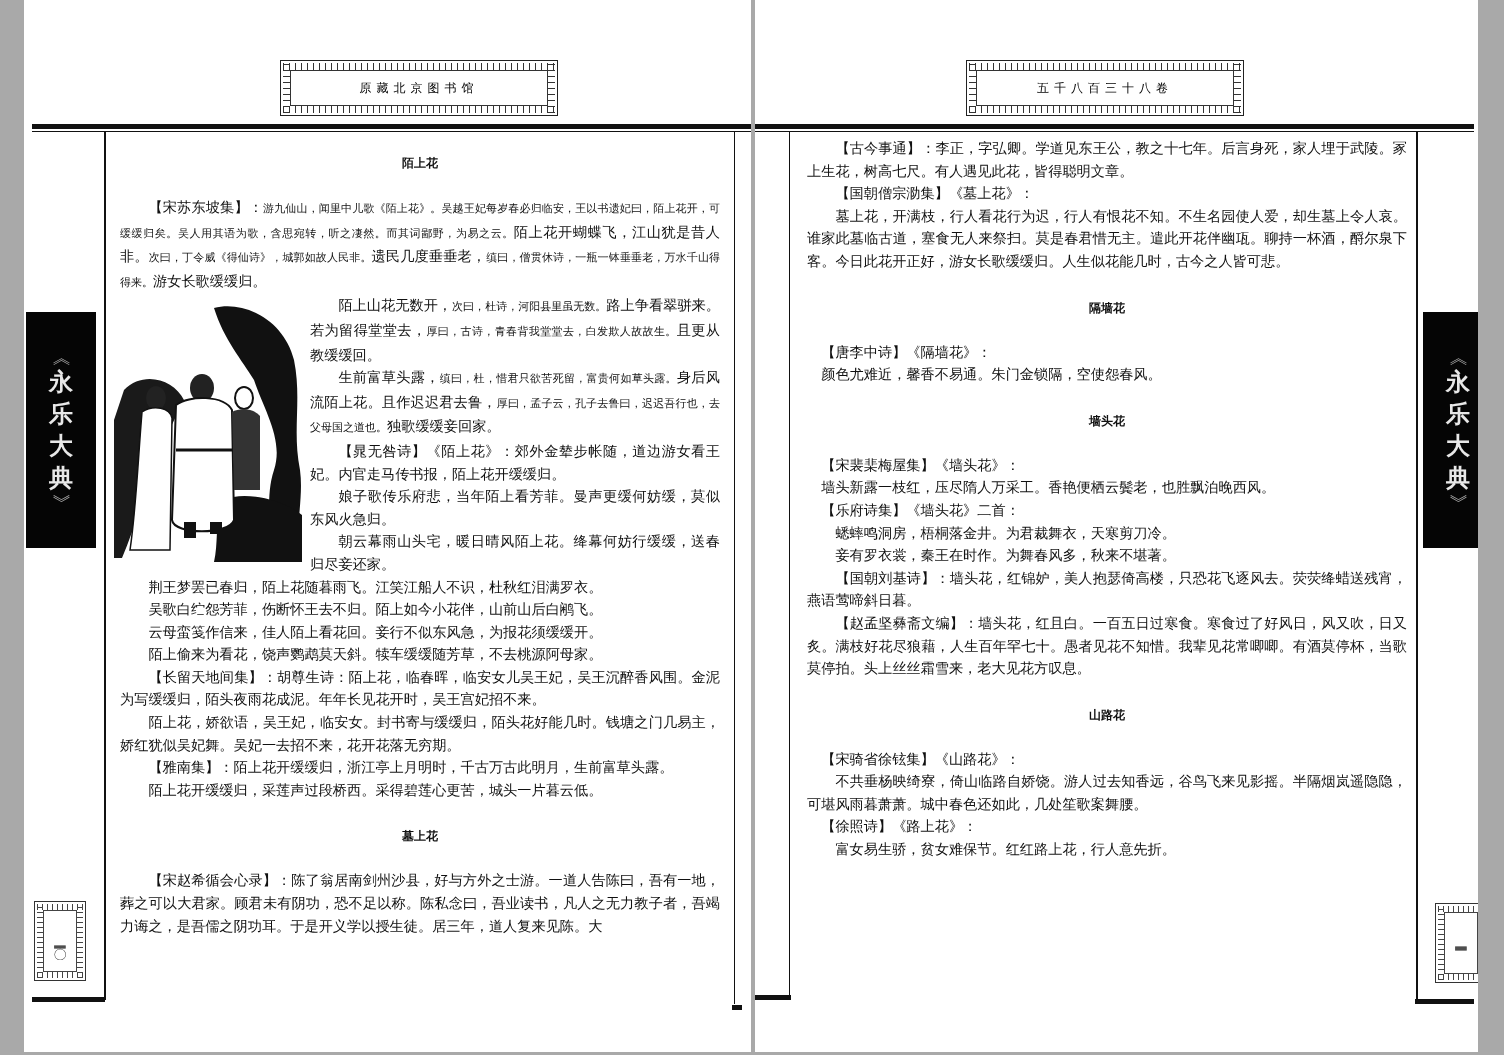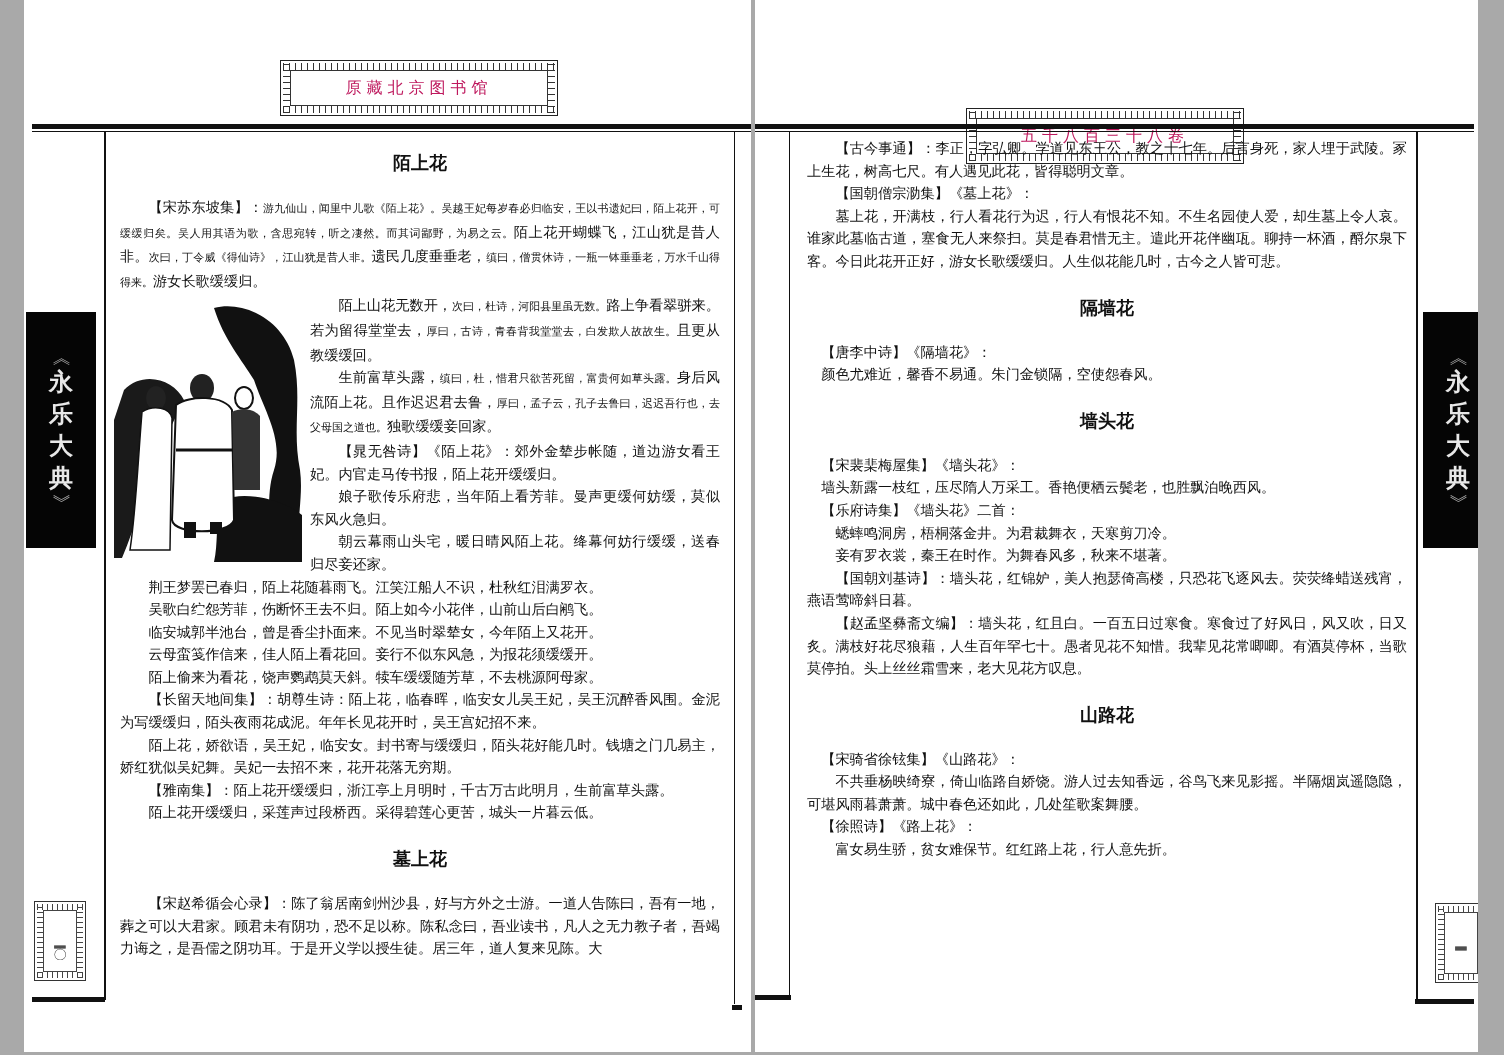--- a/index.html
+++ b/index.html
@@ -23,24 +23,24 @@
     background:
       repeating-linear-gradient(90deg, #333 0 1px, transparent 1px 6px) top/100% 7px no-repeat,
       repeating-linear-gradient(90deg, #333 0 1px, transparent 1px 6px) bottom/100% 7px no-repeat,
       repeating-linear-gradient(0deg, #333 0 1px, transparent 1px 6px) left/7px 100% no-repeat,
       repeating-linear-gradient(0deg, #333 0 1px, transparent 1px 6px) right/7px 100% no-repeat;
     background-origin: border-box;
     outline: 1px solid #333; outline-offset: -8px;
   }
   .hdr-box .hdr-text {
     position: absolute; inset: 10px 10px; display: flex; align-items: center; justify-content: center;
-    font-family: Liberation Sans, sans-serif; font-size: 16px; letter-spacing: 5px; color: #be185d;
+    font-family: Liberation Sans, sans-serif; font-size: 12px; letter-spacing: 5px; color: #000000;
   }
   .left .hdr-box { left: 256px; width: 278px; }
-  .right .hdr-box { left: 211px; width: 278px; margin-top: 48px; }
+  .right .hdr-box { left: 211px; width: 278px; }
 
   .rule-thick { position: absolute; height: 5px; background: #111; top: 124px; }
   .rule-thin { position: absolute; height: 1px; background: #111; top: 131px; }
   .left .rule-thick, .left .rule-thin { left: 8px; right: 0; }
   .right .rule-thick, .right .rule-thin { left: 0; right: 4px; }
 
   .vline { position: absolute; width: 2px; background: #111; }
   .left .vline.outer { left: 80px; top: 132px; height: 868px; }
   .left .vline.inner { left: 710px; top: 132px; height: 872px; width: 1px; }
   .right .vline.inner { left: 34px; top: 132px; height: 864px; width: 1px; }
@@ -82,21 +82,21 @@
     font-size: 13px; line-height: 13px; font-family: "DejaVu Serif", serif; writing-mode: vertical-rl; letter-spacing: -1px;
   }
   .left .pgnum { left: 10px; top: 901px; }
   .right .pgnum { left: 680px; top: 903px; }
 
   
   .content { position: absolute; font-family: "DejaVu Serif", "Liberation Serif", serif; font-size: 14.2px; line-height: 22.6px; color: #111; }
   .left .content { left: 96px; top: 150px; width: 600px; }
   .right .content { left: 52px; top: 137px; width: 600px; }
 
-  .sec-title { text-align: center; font-family: Liberation Serif, serif; font-weight: bold; font-size: 18px; line-height: 26px; }
+  .sec-title { text-align: center; font-family: Liberation Serif, serif; font-weight: bold; font-size: 12px; line-height: 26px; }
   .p { text-indent: 2em; text-align: justify; }
   .p.noind { text-indent: 0; }
   .p.ind1 { text-indent: 1em; }
   .small { font-size: 11px; }
   .gap-s { height: 20px; }
   .gap-m { height: 22px; }
 
   .illustration {
     float: left; width: 188px; height: 262px; margin: 92px 8px 0 -6px;
     position: relative;
@@ -131,21 +131,21 @@
   <div class="pgnum">
     <div class="meander"></div>
     <div class="num">一一一〇</div>
   </div>
 
   <div class="content">
     <div class="sec-title">陌上花</div>
     <div class="gap-s"></div>
 
     <div class="p">
-      <span>【宋苏东坡集】：</span><span class="small">游九仙山，闻里中儿歌《陌上花》。吴越王妃每岁春必归临安，王以书遗妃曰，陌上花开，可缓缓归矣。吴人用其语为歌，含思宛转，听之凄然。而其词鄙野，为易之云。</span><span>陌上花开蝴蝶飞，江山犹是昔人非。</span><span class="small">次曰，丁令威《得仙诗》，江山犹是昔人非。</span><span>遗民几度垂垂老，</span><span class="small">缜曰，僧贯休诗，一瓶一钵垂垂老，万水千山得得来。</span><span>游女长歌缓缓归。</span>
+      <span>【宋苏东坡集】：</span><span class="small">游九仙山，闻里中儿歌《陌上花》。吴越王妃每岁春必归临安，王以书遗妃曰，陌上花开，可缓缓归矣。吴人用其语为歌，含思宛转，听之凄然。而其词鄙野，为易之云。</span><span>陌上花开蝴蝶飞，江山犹是昔人非。</span><span class="small">次曰，丁令威《得仙诗》，城郭如故人民非。</span><span>遗民几度垂垂老，</span><span class="small">缜曰，僧贯休诗，一瓶一钵垂垂老，万水千山得得来。</span><span>游女长歌缓缓归。</span>
     </div>
 
     <div class="float-wrap">
       <div class="illustration" style="margin-top:6px;">
         <svg viewBox="0 0 188 262">
           <path d="M100 8 C130 0 170 20 180 60 C188 100 178 130 186 170 C190 200 180 230 186 258 L150 258 C160 230 150 200 160 170 C170 140 150 110 140 80 C128 60 110 40 100 8Z" fill="#111"></path>
           <path d="M10 90 C30 70 60 80 70 100 C60 120 50 140 40 170 C28 200 20 230 8 258 L0 258 L0 120 Z" fill="#1a1a1a"></path>
           <circle cx="150" cy="230" r="28" fill="#111"></circle>
           <path d="M110 200 C130 190 170 200 188 215 L188 262 L100 262 C105 240 100 220 110 200Z" fill="#111"></path>
           <ellipse cx="88" cy="88" rx="12" ry="14" fill="#222"></ellipse>
@@ -164,21 +164,20 @@
       </div>
       <div class="p">
         <span>生前富草头露，</span><span class="small">缜曰，杜，惜君只欲苦死留，富贵何如草头露。</span><span>身后风流陌上花。且作迟迟君去鲁，</span><span class="small">厚曰，孟子云，孔子去鲁曰，迟迟吾行也，去父母国之道也。</span><span>独歌缓缓妾回家。</span>
       </div>
       <div class="p">【晁无咎诗】《陌上花》：郊外金辇步帐随，道边游女看王妃。内官走马传书报，陌上花开缓缓归。</div>
       <div class="p">娘子歌传乐府悲，当年陌上看芳菲。曼声更缓何妨缓，莫似东风火急归。</div>
       <div class="p">朝云幕雨山头宅，暖日晴风陌上花。绛幕何妨行缓缓，送春归尽妾还家。</div>
       <div class="p">荆王梦罢已春归，陌上花随暮雨飞。江笑江船人不识，杜秋红泪满罗衣。</div>
       <div class="p">吴歌白纻怨芳菲，伤断怀王去不归。陌上如今小花伴，山前山后白鹇飞。</div>
     </div>
-    <div class="p">临安城郭半池台，曾是香尘扑面来。不见当时翠辇女，今年陌上又花开。</div>
     <div class="p">云母蛮笺作信来，佳人陌上看花回。妾行不似东风急，为报花须缓缓开。</div>
     <div class="p">陌上偷来为看花，饶声鹦鹉莫天斜。犊车缓缓随芳草，不去桃源阿母家。</div>
     <div class="p">【长留天地间集】：胡尊生诗：陌上花，临春晖，临安女儿吴王妃，吴王沉醉香风围。金泥为写缓缓归，陌头夜雨花成泥。年年长见花开时，吴王宫妃招不来。</div>
     <div class="p">陌上花，娇欲语，吴王妃，临安女。封书寄与缓缓归，陌头花好能几时。钱塘之门几易主，娇红犹似吴妃舞。吴妃一去招不来，花开花落无穷期。</div>
     <div class="p">【雅南集】：陌上花开缓缓归，浙江亭上月明时，千古万古此明月，生前富草头露。</div>
     <div class="p">陌上花开缓缓归，采莲声过段桥西。采得碧莲心更苦，城头一片暮云低。</div>
 
     <div class="gap-m"></div>
     <div class="sec-title">墓上花</div>
     <div class="gap-s"></div>

